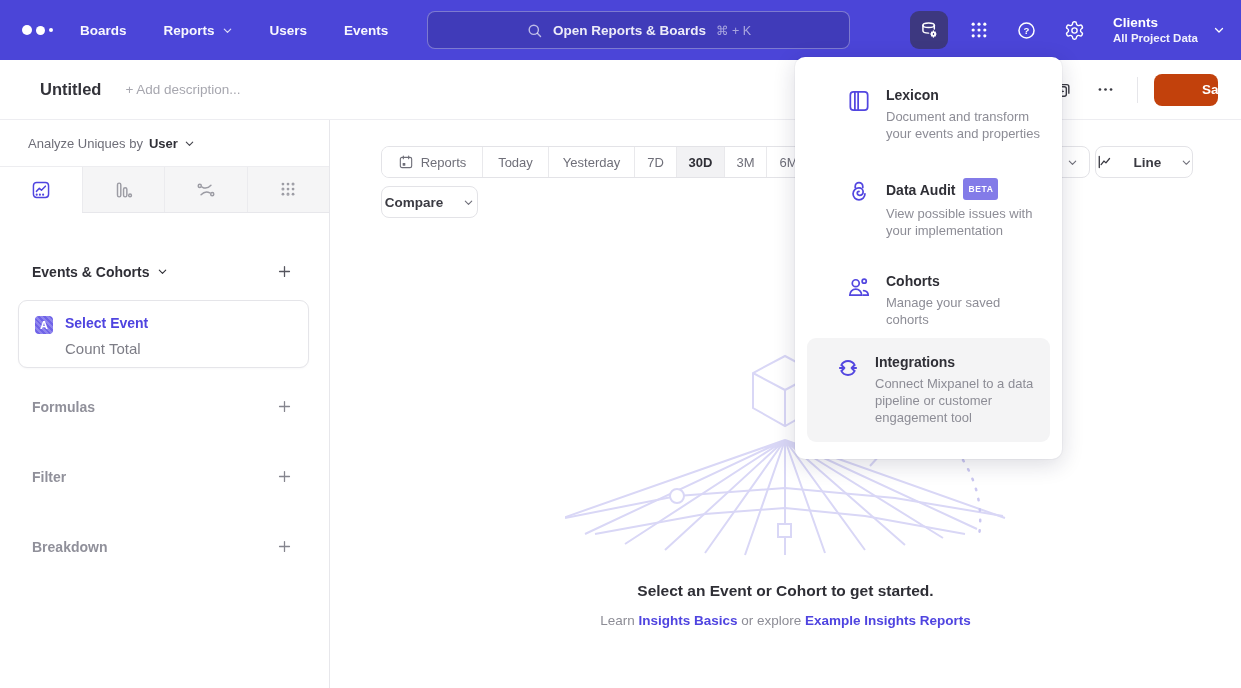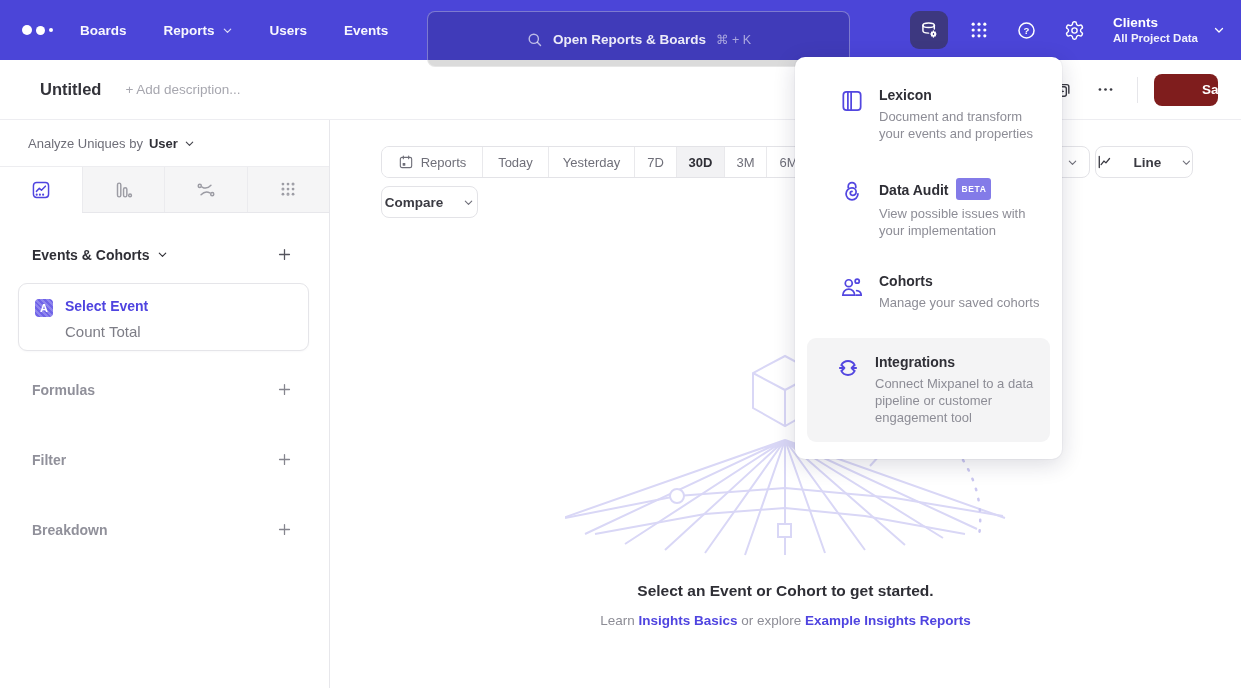--- a/index.html
+++ b/index.html
@@ -10,52 +10,52 @@
   
   .topnav { position:absolute; left:0; top:0; width:1241px; height:60px; background:#4B45D8; display:flex; align-items:center; z-index:10; }
   .logo { display:flex; align-items:center; gap:4px; margin-left:22px; cursor:pointer; }
   .logo i { display:block; border-radius:50%; background:#fff; }
   .logo .d1 { width:10px; height:10px; }
   .logo .d2 { width:9px; height:9px; }
   .logo .d3 { width:4px; height:4px; }
   .navitems { display:flex; align-items:center; gap:37px; margin-left:27px; }
   .navitem { display:flex; align-items:center; gap:7px; color:rgba(255,255,255,0.96); font-size:13.5px; font-weight:700; cursor:pointer; }
   .navitem svg { opacity:.85; }
-  .searchbar { position:absolute; left:427px; top:11px; width:423px; height:56px; background:rgba(0,0,0,0.14); border:1px solid rgba(255,255,255,0.32); border-radius:8px; display:flex; align-items:center; justify-content:center; gap:10px; color:rgba(255,255,255,0.9); cursor:text; }
+  .searchbar { position:absolute; left:427px; top:11px; width:423px; height:38px; background:rgba(0,0,0,0.14); border:1px solid rgba(255,255,255,0.32); border-radius:8px; display:flex; align-items:center; justify-content:center; gap:10px; color:rgba(255,255,255,0.9); cursor:text; }
   .searchbar .sicon { color:rgba(255,255,255,0.65); display:flex; }
   .searchbar .ph { font-size:13.5px; font-weight:700; }
   .searchbar .kbd { font-size:12.5px; color:rgba(255,255,255,0.55); font-weight:400; }
   .navright { position:absolute; right:16px; top:0; height:60px; display:flex; align-items:center; gap:13px; }
   .iconbtn { width:35px; height:35px; border:none; background:transparent; color:#fff; display:flex; align-items:center; justify-content:center; border-radius:9px; cursor:pointer; }
   .iconbtn.active { width:38px; height:38px; background:#3D3880; }
   .project { margin-left:8px; color:#fff; cursor:pointer; text-align:left; }
   .project .pname { font-size:13.5px; font-weight:700; line-height:16px; }
   .project .pscope { font-size:11.5px; font-weight:700; opacity:.92; line-height:14px; }
   .proj-chev { color:#fff; display:flex; margin-left:2px; cursor:pointer; }
 
   
   .report-header { position:absolute; left:0; top:60px; width:1241px; height:60px; background:#fff; border-bottom:1px solid #EDEDF1; display:flex; align-items:center; z-index:5; }
   .rtitle { margin-left:40px; font-size:16.5px; font-weight:700; color:#33333A; cursor:text; }
   .adddesc { margin-left:24px; font-size:13.5px; color:#A7A7AF; cursor:text; }
   .header-actions { position:absolute; right:23px; display:flex; align-items:center; gap:10px; }
   .hbtn { border:none; background:transparent; color:#3A3A42; display:flex; align-items:center; justify-content:center; width:32px; height:32px; cursor:pointer; border-radius:6px; }
   .hdivider { width:1px; height:26px; background:#E6E6EA; margin:0 6px; }
-  .savebtn { width:64px; height:32px; background:#7f1d1d; color:#fff; border:none; border-radius:8px; font-size:13.5px; font-weight:700; font-family:inherit; cursor:default;padding-left:48px; }
+  .savebtn { width:64px; height:32px; background:#c2410c; color:#fff; border:none; border-radius:8px; font-size:13.5px; font-weight:700; font-family:inherit; cursor:default;padding-left:48px; }
 
   
   .sidebar { position:absolute; left:0; top:120px; width:330px; height:568px; background:#fff; border-right:1px solid #E7E7EB; }
   .analyze-row { height:46px; display:flex; align-items:center; padding-left:28px; gap:6px; font-size:13px; color:#6E6E78; }
   .analyze-val { display:flex; align-items:center; gap:6px; border:none; background:transparent; font-family:inherit; font-size:13px; font-weight:700; color:#2F2F36; cursor:pointer; }
   .analyze-val svg { color:#44444c; }
   .tabs { display:flex; height:47px; border-top:1px solid #EDEDF0; border-bottom:1px solid #E7E7EB; }
   .tab { flex:1; background:#F5F5F6; border-right:1px solid #EBEBEE; display:flex; align-items:center; justify-content:center; color:#9C9CA4; cursor:pointer; }
   .tab:last-child { border-right:none; }
   .tab.active { background:#fff; color:#4F44E0; position:relative; }
   .tab.active::after { content:""; position:absolute; left:0; right:0; bottom:-1px; height:1px; background:#fff; }
-  .ec-header { margin-top:33px; padding:0 36px 0 32px; display:flex; align-items:center; justify-content:space-between; }
+  .ec-header { margin-top:50px; padding:0 36px 0 32px; display:flex; align-items:center; justify-content:space-between; }
   .ec-title { display:flex; align-items:center; gap:8px; border:none; background:transparent; font-family:inherit; font-size:14px; font-weight:700; color:#2F2F36; cursor:pointer; }
   .plusbtn { border:none; background:transparent; color:#55555E; display:flex; cursor:pointer; padding:0; }
   .event-card { margin:20px 20px 0 18px; height:68px; border:1px solid #E5E5E9; border-radius:9px; background:#fff; display:flex; align-items:flex-start; padding:14px 16px; gap:12px; cursor:pointer; box-shadow:0 1px 2px rgba(30,30,60,0.03); }
   .abadge { width:18px; height:18px; border-radius:4px; background:#6F63E8 repeating-linear-gradient(45deg, rgba(255,255,255,0.22) 0 2px, transparent 2px 4px); color:#fff; font-size:11px; font-weight:700; display:flex; align-items:center; justify-content:center; margin-top:1px; }
   .ec-t { font-size:14px; font-weight:700; color:#4F44E0; line-height:16px; }
   .ec-s { margin-top:9px; font-size:15px; color:#7D7D86; }
   .section-row { padding:0 36px 0 32px; display:flex; align-items:center; justify-content:space-between; height:17px; cursor:pointer; }
   .section-row .slabel { font-size:14px; font-weight:700; color:#90909A; }
   .section-row .plusbtn { color:#85858E; }
   .mt30 { margin-top:30px; } .mt53 { margin-top:53px; }
@@ -73,21 +73,21 @@
   .hiddenbtn { left:670px; top:26px; width:90px; justify-content:flex-end; padding-right:11px; z-index:1; }
   .linebtn { left:765px; top:26px; width:98px; }
 
   .illustration { position:absolute; left:235px; top:228px; z-index:0; }
   .empty-title { position:absolute; left:0; width:911px; top:462px; text-align:center; font-size:15.5px; font-weight:700; color:#2F2F36; }
   .empty-links { position:absolute; left:0; width:911px; top:493px; text-align:center; font-size:13.5px; color:#8D8D96; }
   .empty-links .lnk { color:#4F44E0; font-weight:700; cursor:pointer; }
 
   
   .popover { position:absolute; left:795px; top:57px; width:267px; height:402px; background:#fff; border-radius:10px; box-shadow:0 5px 22px rgba(25,25,60,0.16), 0 0 0 1px rgba(25,25,60,0.03); z-index:60; }
-  .menu-item { position:absolute; left:4px; right:0; display:flex; gap:14px; padding:0 18px 0 40px; cursor:pointer; }
+  .menu-item { position:absolute; left:11px; right:0; display:flex; gap:14px; padding:0 18px 0 40px; cursor:pointer; }
   .menu-item .micon { color:#5246E0; flex:0 0 26px; margin-top:1px; }
   .mtitle { font-size:14px; font-weight:700; color:#2F2F36; line-height:17px; display:flex; align-items:center; }
   .mdesc { margin-top:4px; font-size:13px; color:#8D8D96; line-height:17px; }
   .w175{max-width:175px}.w198{max-width:198px}.w190{max-width:190px}.w180{max-width:180px}
   .mi-0{top:30px} .mi-1{top:122px} .mi-2{top:216px}
   .menu-item.card { top:281px; left:12px; right:12px; background:#F4F4F5; border-radius:9px; padding:16px 14px 16px 28px; }
   .beta { display:inline-block; margin-left:8px; background:#837BE8; color:#fff; font-size:8.5px; font-weight:700; letter-spacing:.6px; padding:2.5px 5px; border-radius:3px; transform:translateY(-1px); }
 </style>
 </head>
 <body>

